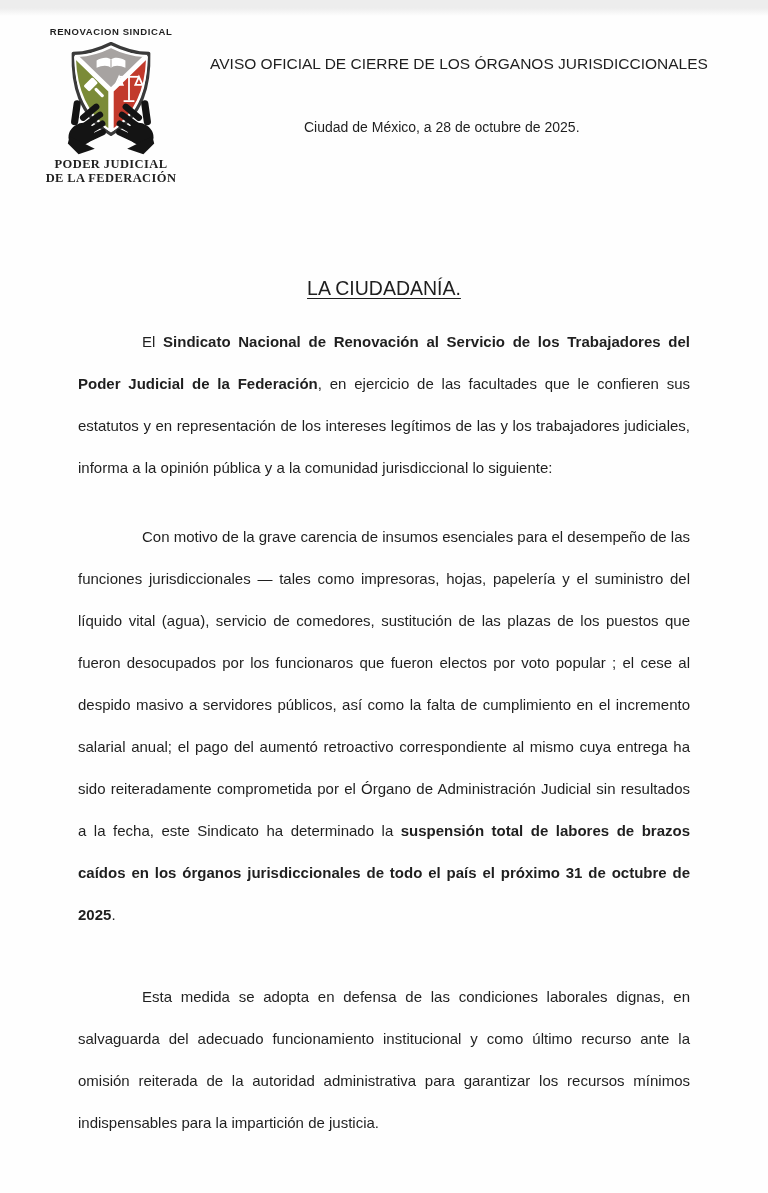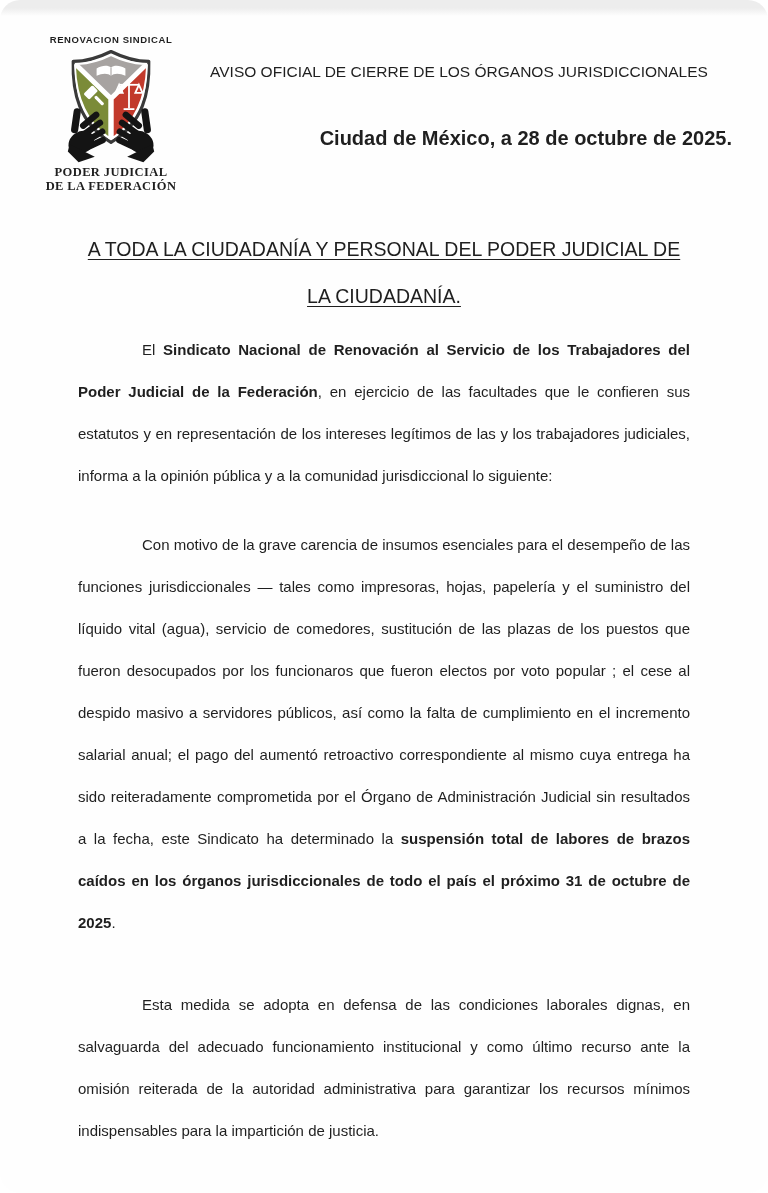--- a/index.html
+++ b/index.html
@@ -10,22 +10,21 @@
     margin: 0 auto;
     font-family: "Liberation Sans", "DejaVu Sans", sans-serif;
     color: #1f1f1f;
     overflow: hidden;
     position: relative;
   }
   .page {
     width: 100%;
     height: 100%;
     background: linear-gradient(#ededed 0, #ededed 8px, #fefefe 16px, #fefefe 100%);
-    padding: 34px 36px 0 36px;
-    border-radius: 20px;
+    padding: 26px 36px 0 36px;
   }
 
   
   .header { display: flex; align-items: flex-start; }
   .logo {
     width: 150px;
     flex: 0 0 150px;
     text-align: center;
   }
   .logo-top-text {
@@ -51,23 +50,23 @@
   }
   .doc-title {
     text-align: center;
     font-weight: normal;
   }
   .doc-title .t1 { font-size: 15.5px; line-height: 1.5; }
   .doc-title .t2 { font-size: 14.5px; line-height: 1.5; }
   .dateline {
     margin-top: 44px;
     padding-left: 118px;
-    text-align: right;
-    font-weight: bold;
-    font-size: 20px;
+    text-align: left;
+    font-weight: normal;
+    font-size: 14px;
   }
 
   
   .doc-main { padding: 0 42px; margin-top: 32px; }
   .doc-heading {
     text-align: center;
     font-size: 19.5px;
     font-weight: normal;
     line-height: 2.4;
     margin-bottom: 10px;
@@ -152,21 +151,21 @@
       <div class="doc-title">
         <div class="t1">AVISO OFICIAL DE CIERRE DE LOS ÓRGANOS JURISDICCIONALES</div>
       </div>
       <div class="dateline">Ciudad de México, a 28 de octubre de 2025.</div>
     </div>
 
   </header>
 
   <main class="doc-main">
     <div class="doc-heading">
-      <span class="u">A TODA LA CIUDADANÍA Y PERSONAL DEL PODER JUDICIAL DE</span><br>
+      <br>
       <span class="u">LA CIUDADANÍA.</span>
     </div>
 
     <div class="paragraphs" id="paragraphs">
         <p><span>El </span><span class="bold">Sindicato Nacional de Renovación al Servicio de los Trabajadores del Poder Judicial de la Federación</span><span>, en ejercicio de las facultades que le confieren sus estatutos y en representación de los intereses legítimos de las y los trabajadores judiciales, informa a la opinión pública y a la comunidad jurisdiccional lo siguiente:</span></p>
         <p><span>Con motivo de la grave carencia de insumos esenciales para el desempeño de las funciones jurisdiccionales — </span><span class="italic">tales como impresoras, hojas, papelería y el suministro del líquido vital (agua), servicio de comedores, sustitución de las plazas de los puestos que fueron desocupados por los funcionaros que fueron electos por voto popular ; el cese al despido masivo a servidores públicos</span><span>, así como la falta de cumplimiento en el incremento salarial anual; el pago del aumentó retroactivo correspondiente al mismo cuya entrega ha sido reiteradamente comprometida por el Órgano de Administración Judicial sin resultados a la fecha, este Sindicato ha determinado la </span><span class="bold">suspensión total de labores </span><span class="bold underline">de brazos caídos</span><span class="bold"> en los órganos jurisdiccionales de todo el país el próximo 31 de octubre de 2025</span><span>.</span></p>
         <p><span>Esta medida se adopta en defensa de las condiciones laborales dignas, en salvaguarda del adecuado funcionamiento institucional y como último recurso ante la omisión reiterada de la autoridad administrativa para garantizar los recursos mínimos indispensables para la impartición de justicia.</span></p>
       </div>
   </main>
 

